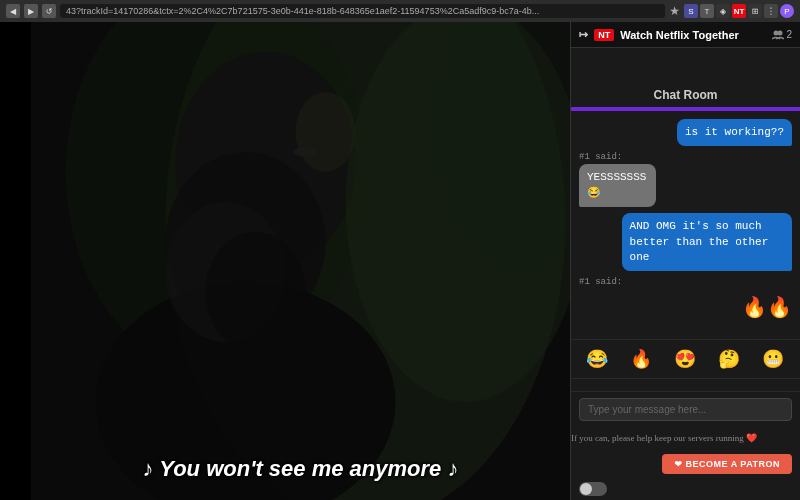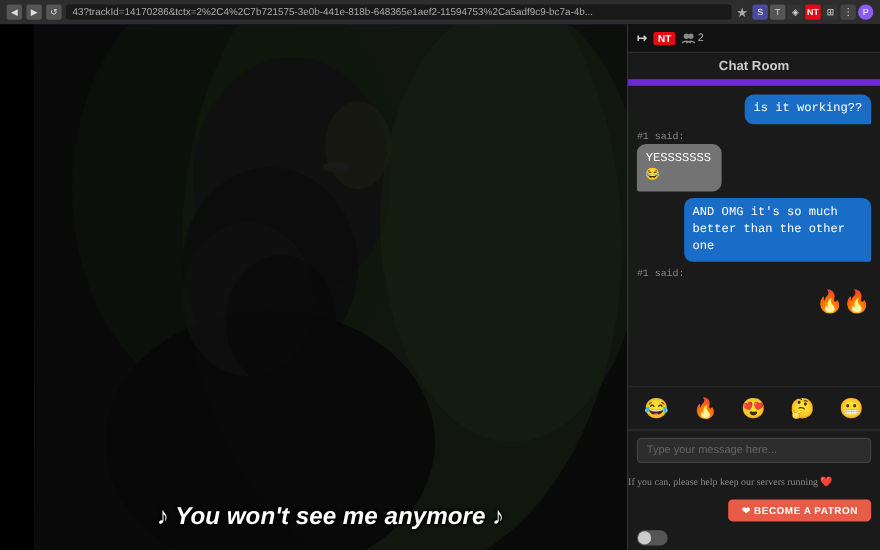--- a/index.html
+++ b/index.html
@@ -151,22 +151,23 @@
       gap: 4px;
       border-bottom: 1px solid #2a2a2a;
       flex-shrink: 0;
     }
     .chat-room-label {
       text-align: center;
       font-size: 12px;
       font-weight: bold;
       color: #ccc;
       padding: 5px 0;
-      border-bottom: 6px solid #6d28d9;
-      flex-shrink: 0;
+      border-bottom: 4px solid #6d28d9;
+      flex-shrink: 0;
+      margin-top: 35px;
     }
 
     
     .messages-area {
       flex: 1;
       overflow-y: auto;
       padding: 8px;
       display: flex;
       flex-direction: column;
       gap: 6px;
@@ -226,20 +227,21 @@
       background: transparent;
       border: none;
       transition: background 0.15s;
     }
 
     
     .message-input-area {
       padding: 6px 8px;
       border-top: 1px solid #2a2a2a;
       flex-shrink: 0;
+      margin-top: 12px;
     }
     .message-input {
       width: 100%;
       background: #2d2d2d;
       border: 1px solid #444;
       border-radius: 4px;
       padding: 5px 8px;
       color: #ccc;
       font-size: 10px;
       outline: none;
@@ -352,20 +354,21 @@
       </svg>
     </div>
     <div class="subtitle-bar">♪  You won't see me anymore  ♪</div>
   </div>
 
   <div class="chat-panel">
 
     <div class="chat-header">
       <span class="chat-header-icon" style="color:#ccc;font-size:11px;">↦</span>
       <span class="nt-badge">NT</span>
+      <span class="chat-title">Watch Netflix Together</span>
       <span class="users-badge">
         <svg width="12" height="10" viewBox="0 0 12 10">
           <circle cx="4" cy="3" r="2.5" fill="#888"></circle>
           <circle cx="8" cy="3" r="2.5" fill="#888"></circle>
           <path d="M0 9 Q4 6 8 9" stroke="#888" stroke-width="1.5" fill="none"></path>
           <path d="M4 9 Q8 6 12 9" stroke="#888" stroke-width="1.5" fill="none"></path>
         </svg>
         <span>2</span>
       </span>
     </div>

